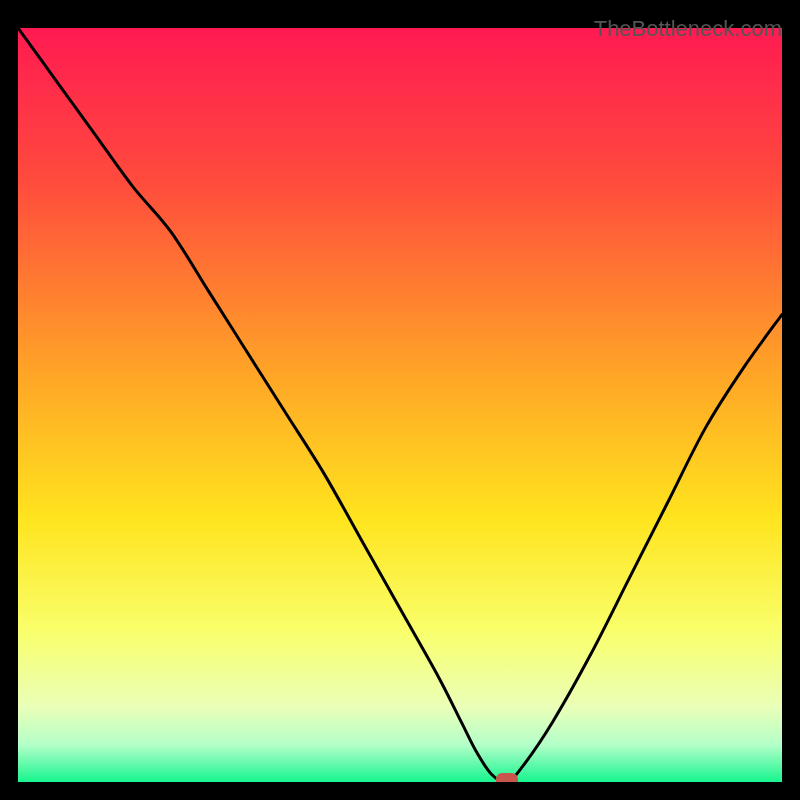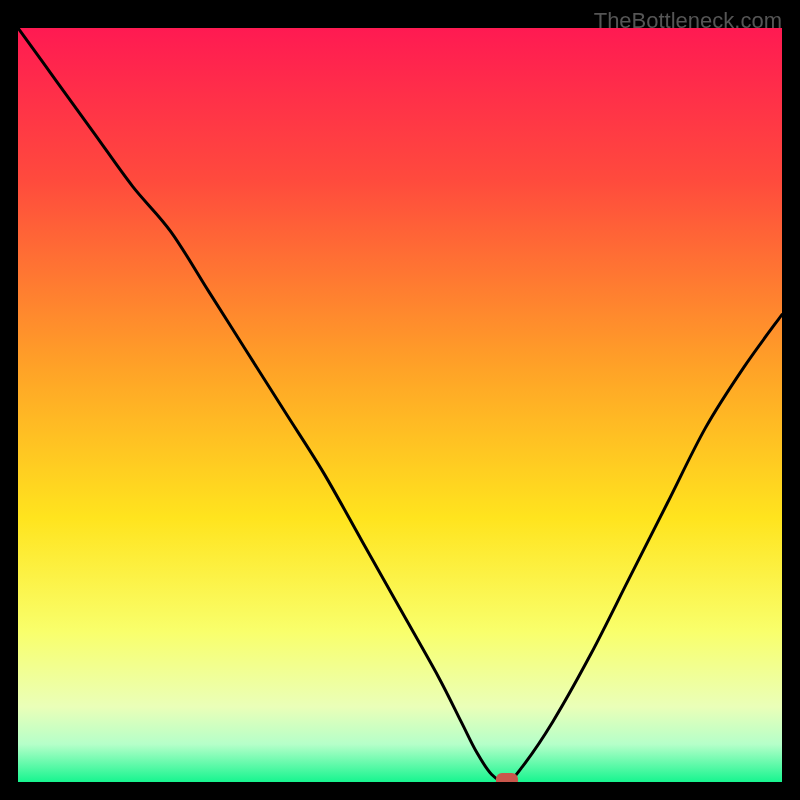--- a/index.html
+++ b/index.html
@@ -6,21 +6,21 @@
     margin: 0;
     padding: 0;
     width: 800px;
     height: 800px;
     background: #000;
     position: relative;
     font-family: Arial, sans-serif;
   }
   .watermark {
     position: absolute;
-    top: 8px;
+    top: 16px;
     right: 18px;
     color: #555;
     font-size: 22px;
     font-weight: 500;
     z-index: 10;
     margin-left: 48px;
   }
   .plot-area {
     position: absolute;
     left: 18px;

